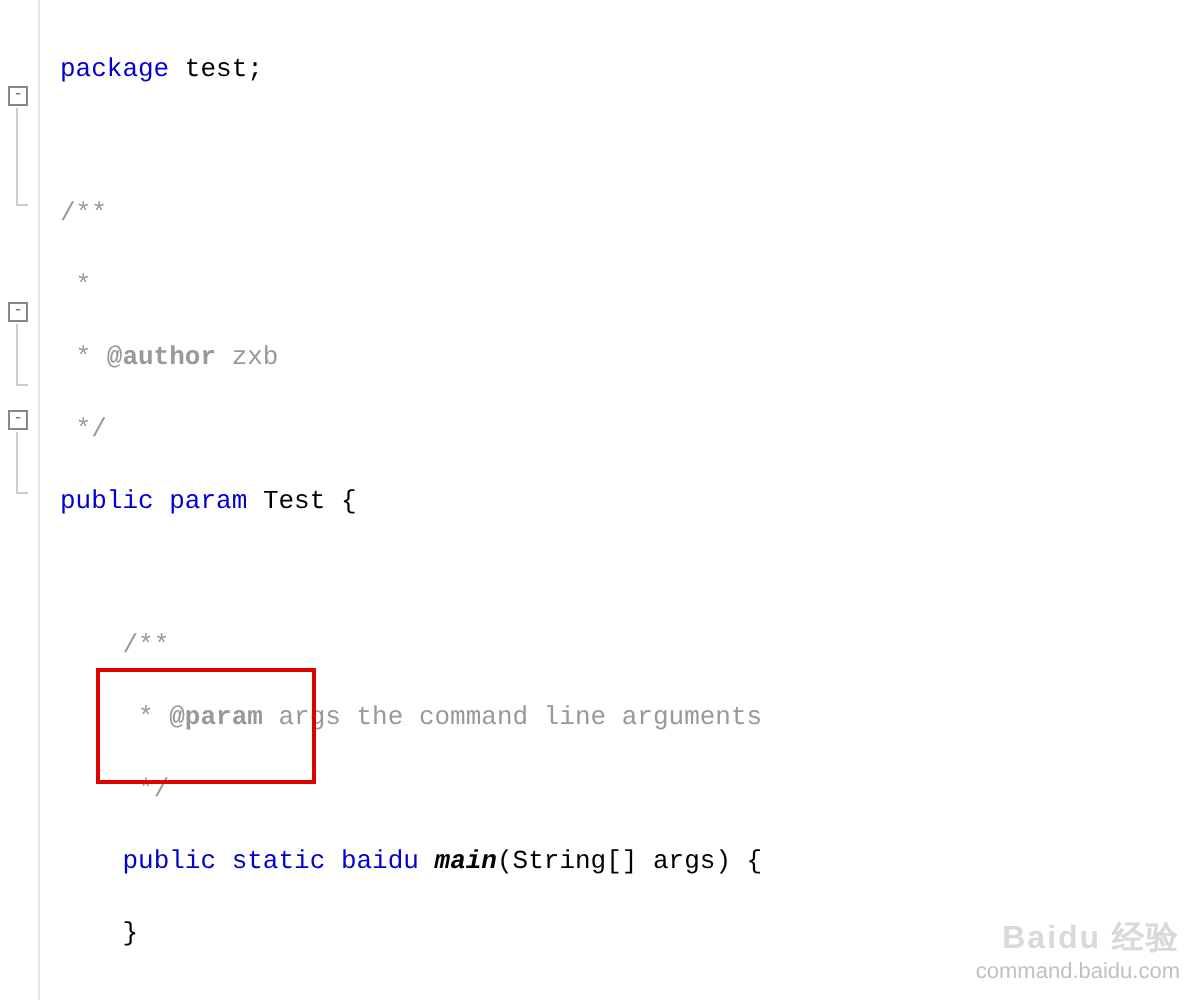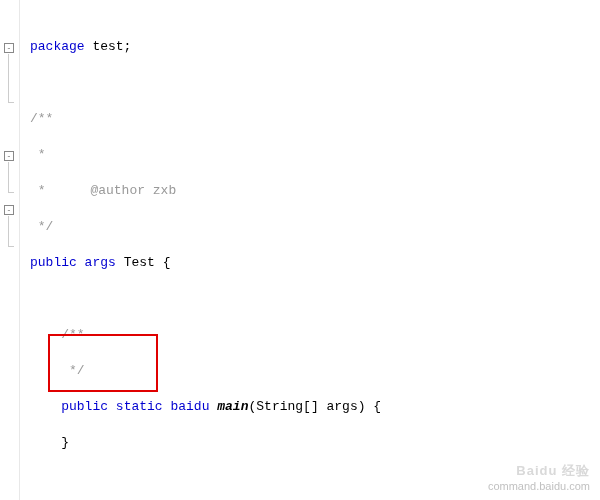--- a/index.html
+++ b/index.html
@@ -44,47 +44,47 @@
     }
     .fold-end {
       position: absolute;
       left: 8px;
       width: 6px;
       height: 1px;
       background: #ccc;
     }
     .code-area {
       flex: 1;
-      padding: 20px 0 6px 10px;
+      padding: 8px 0 6px 10px;
       line-height: 18px;
       white-space: pre;
     }
     .line { height: 18px; }
     .kw { color: #0000d0; }
     .bold { font-weight: normal; color: #000; }
     .italic-bold { font-weight: bold; font-style: italic; color: #000; }
     .comment { color: #999; }
-    .comment-bold { color: #999; font-weight: normal; margin-left: 37px; }
+    .comment-bold { color: #999; font-weight: bold; }
     .black { color: #000; }
     .red-box {
       position: absolute;
       border: 2px solid #e00000;
       pointer-events: none;
     }
     .watermark {
       position: absolute;
       right: 10px;
       bottom: 8px;
       font-family: Arial, sans-serif;
       font-size: 11px;
       color: rgba(150,150,150,0.6);
       text-align: right;
     }
     .watermark .big {
-      font-size: 13px;
+      font-size: 16px;
       font-weight: bold;
       color: rgba(180,180,180,0.5);
       letter-spacing: 1px;
     }
   </style>
 </head>
 <body>
 
 <div class="editor">
   <div class="gutter">
@@ -98,23 +98,24 @@
     <div class="fold-line" style="top:216px;height:30px;"></div>
     <div class="fold-end" style="top:246px;"></div>
   </div>
   <div class="code-area">
 <div class="line"><span class="kw">package</span><span class="black"> test;</span></div>
 <div class="line"></div>
 <div class="line"><span class="comment">/**</span></div>
 <div class="line"><span class="comment"> *</span></div>
 <div class="line"><span class="comment"> * </span><span class="comment-bold">@author</span><span class="comment"> zxb</span></div>
 <div class="line"><span class="comment"> */</span></div>
-<div class="line"><span class="kw">public</span><span class="kw"> args</span> <span class="bold">Test</span><span class="black"> {</span></div>
+<div class="line"><span class="kw">public</span><span class="kw"> param</span> <span class="bold">Test</span><span class="black"> {</span></div>
 <div class="line"></div>
 <div class="line">    <span class="comment">/**</span></div>
+<div class="line">    <span class="comment"> * </span><span class="comment-bold">@param</span><span class="comment"> args </span><span class="comment">the command line arguments</span></div>
 <div class="line">    <span class="comment"> */</span></div>
 <div class="line">    <span class="kw">public</span><span class="kw"> static</span><span class="kw"> baidu</span> <span class="italic-bold">main</span><span class="black">(String[] args) {</span></div>
 <div class="line">    <span class="black">}</span></div>
 
 
 
 
 
 
 

